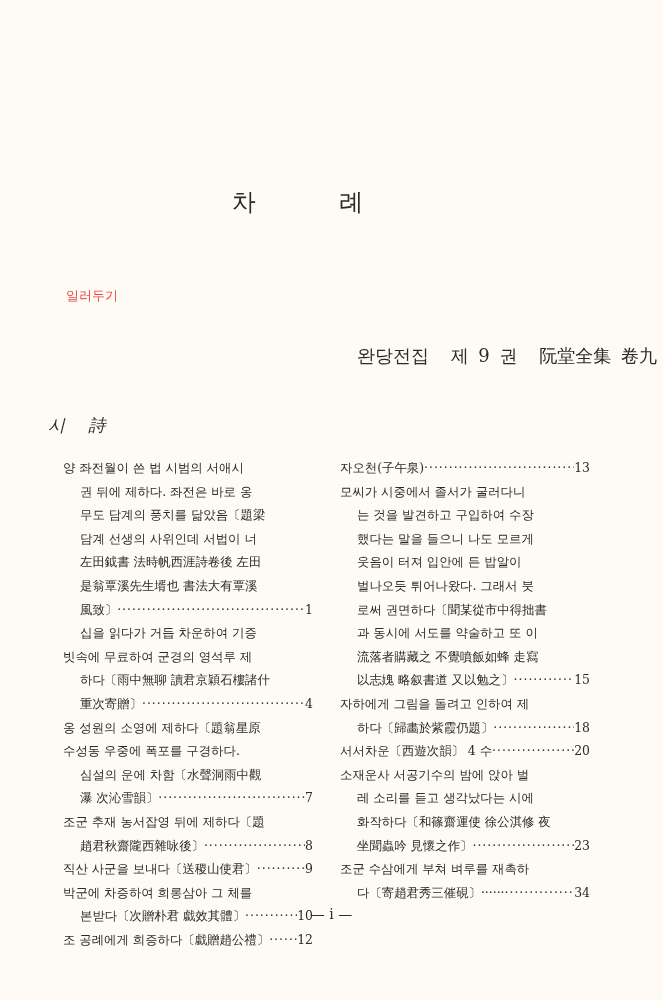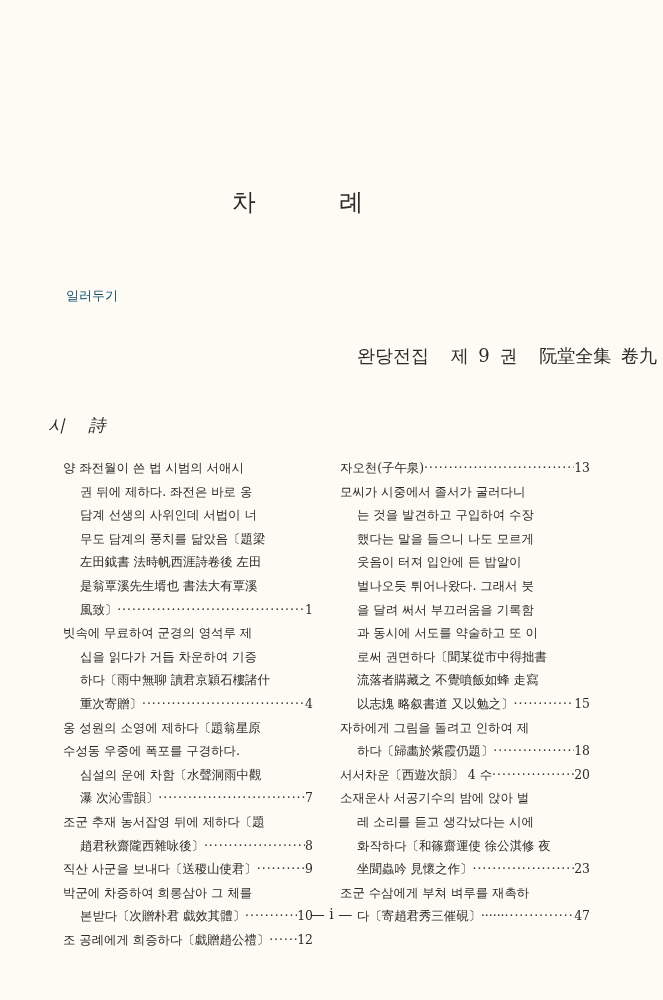--- a/index.html
+++ b/index.html
@@ -11,21 +11,21 @@
     position: relative;
     overflow: hidden;
   }
   .title {
     position: absolute; top: 186px; left: 0; width: 595px;
     text-align: center; font-size: 24px; letter-spacing: 0;
   }
   .title span { display: inline-block; margin: 0 38px; }
   .guide {
     position: absolute; top: 287px; left: 66px;
-    font-size: 13px; font-family: "DejaVu Sans", sans-serif; color: #0c4a6e;
+    font-size: 13px; font-family: "DejaVu Sans", sans-serif; color: #ef4444;
   }
   .volume {
     position: absolute; top: 344px; left: 0; width: 663px;
     text-align: right; font-size: 18px; word-spacing: 4px;
   }
   .volume span { margin: 0 6px; }
   .section {
     position: absolute; top: 414px; left: 48px;
     font-size: 17px;
     font-style: italic;
@@ -73,33 +73,33 @@
 
 <div class="section">
   <span>시</span>
   <span>詩</span>
 </div>
 
 <div class="col left" id="col-left">
     <div class="entry">
       <div class="line">양 좌전월이 쓴 법 시범의 서애시</div>
       <div class="line indent">권 뒤에 제하다. 좌전은 바로 옹</div>
+      <div class="line indent">무도 담계의 풍치를 닮았음〔題梁</div>
       <div class="line indent">담계 선생의 사위인데 서법이 너</div>
-      <div class="line indent">무도 담계의 풍치를 닮았음〔題梁</div>
       <div class="line indent">左田鉞書 法時帆西涯詩卷後 左田</div>
       <div class="line indent">是翁覃溪先生壻也  書法大有覃溪</div>
       <div class="line last indent">
         <span class="txt">風致〕</span>
         <span class="dots"></span>
         <span class="pg">1</span>
       </div>
     </div>
     <div class="entry">
+      <div class="line indent">십을 읽다가 거듭 차운하여 기증</div>
       <div class="line">빗속에 무료하여 군경의 영석루 제</div>
-      <div class="line indent">십을 읽다가 거듭 차운하여 기증</div>
       <div class="line indent">하다〔雨中無聊 讀君京穎石樓諸什</div>
       <div class="line last indent">
         <span class="txt">重次寄贈〕</span>
         <span class="dots"></span>
         <span class="pg">4</span>
       </div>
     </div>
     <div class="entry">
       <div class="line">옹 성원의 소영에 제하다〔題翁星原</div>
     </div>
@@ -150,23 +150,22 @@
         <span class="dots"></span>
         <span class="pg">13</span>
       </div>
     </div>
     <div class="entry">
       <div class="line">모씨가 시중에서 졸서가 굴러다니</div>
       <div class="line indent">는 것을 발견하고 구입하여 수장</div>
       <div class="line indent">했다는 말을 들으니 나도 모르게</div>
       <div class="line indent">웃음이 터져 입안에 든 밥알이</div>
       <div class="line indent">벌나오듯 튀어나왔다. 그래서 붓</div>
-      <div class="line indent">을 달려 써서 부끄러움을 기록함</div>
+      <div class="line indent">로써 권면하다〔聞某從市中得拙書</div>
       <div class="line indent">과 동시에 서도를 약술하고 또 이</div>
-      <div class="line indent">로써 권면하다〔聞某從市中得拙書</div>
       <div class="line indent">流落者購藏之 不覺噴飯如蜂 走寫</div>
       <div class="line last indent">
         <span class="txt">以志媿 略叙書道 又以勉之〕 </span>
         <span class="dots"></span>
         <span class="pg">15</span>
       </div>
     </div>
     <div class="entry">
       <div class="line">자하에게 그림을 돌려고 인하여 제</div>
       <div class="line last indent">
@@ -190,18 +189,18 @@
         <span class="txt">坐聞蟲吟 見懷之作〕</span>
         <span class="dots"></span>
         <span class="pg">23</span>
       </div>
     </div>
     <div class="entry">
       <div class="line">조군 수삼에게 부쳐 벼루를 재촉하</div>
       <div class="line last indent">
         <span class="txt">다〔寄趙君秀三催硯〕······ </span>
         <span class="dots"></span>
-        <span class="pg">47</span>
+        <span class="pg">34</span>
       </div>
     </div>
   </div>
 
 <div class="footer">— i —</div>
 
 </body></html>

